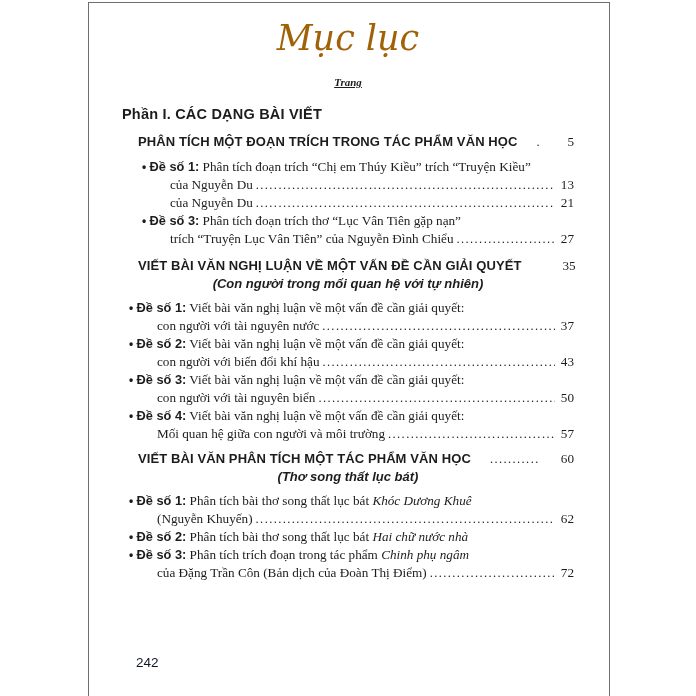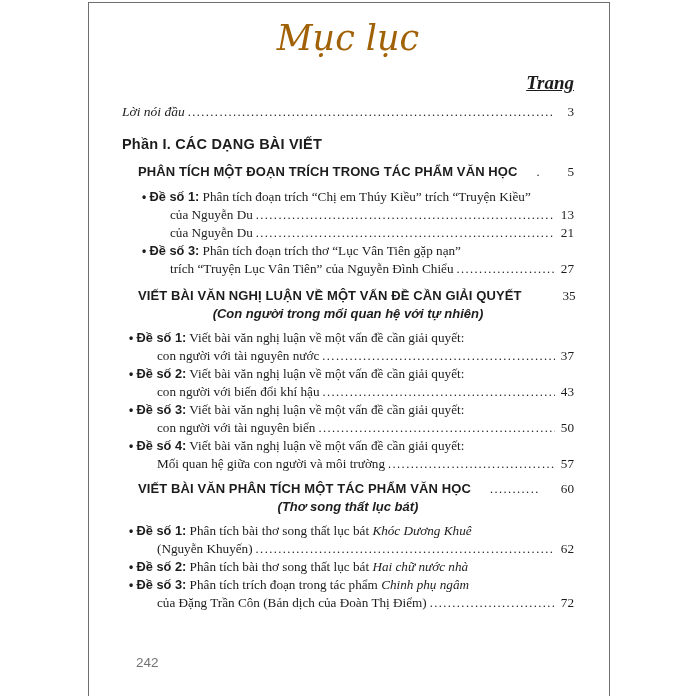--- a/index.html
+++ b/index.html
@@ -28,25 +28,25 @@
   .script-title {
     text-align: center;
     font-family: "DejaVu Serif", serif;
     font-style: italic;
     font-size: 35px;
     line-height: 46px;
     margin-top: 2px;
     color: #a16207;
   }
   .trang {
-    text-align: right;
+    text-align: center;
     font-family: "Liberation Serif", "DejaVu Serif", serif;
     font-weight: bold;
     font-style: italic;
-    font-size: 19px;
+    font-size: 11px;
     line-height: 17px;
     margin-top: 13px;
     text-decoration: underline;
   }
   .row {
     display: flex;
     align-items: baseline;
     line-height: 18px;
     font-size: 13.2px;
   }
@@ -124,38 +124,33 @@
   .e-l2 { padding-left: 28px; }
   .e-italic { font-style: italic; }
   .s2h { margin-top: 9px; }
   .s3h { margin-top: 7px; }
   .footer-num {
     position: absolute;
     left: 47px;
     top: 652px;
     font-family: "Liberation Sans", "DejaVu Sans", sans-serif;
     font-size: 13.5px;
-    color: #737373;
+    color: #0f172a;
   }
 </style>
 </head>
 <body>
 
 <div class="page-box">
   <div class="page-inner">
 
     <div class="script-title">Mục lục</div>
 
     <div class="trang">Trang</div>
 
-    <div class="row intro-row">
-      <span class="intro-text">Lời nói đầu</span>
-      <span class="leader"></span>
-      <span class="page-num">3</span>
-    </div>
 
     <div class="part-heading">Phần I. CÁC DẠNG BÀI VIẾT</div>
 
     <div class="row sec-heading">
       <span class="sec-text">PHÂN TÍCH MỘT ĐOẠN TRÍCH TRONG TÁC PHẨM VĂN HỌC</span>
       <span class="leader"></span>
       <span class="page-num">5</span>
     </div>
 
     <div class="entries first">

